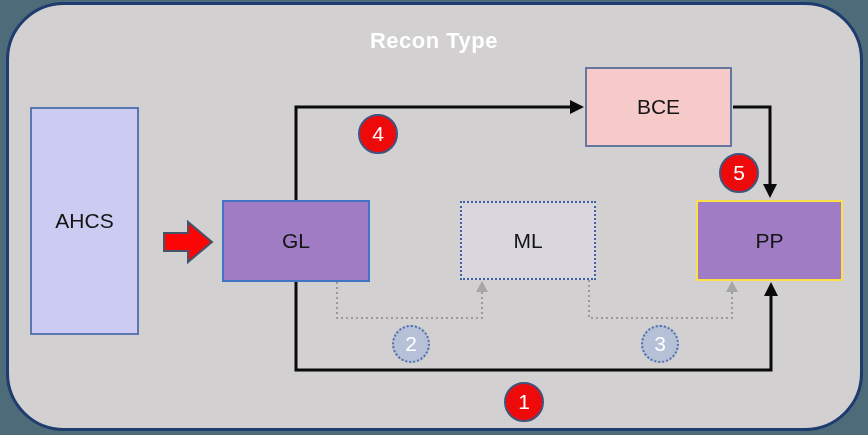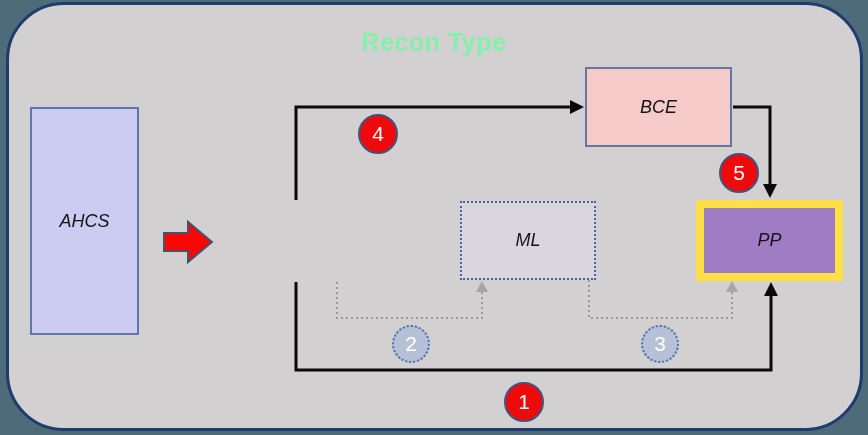--- a/index.html
+++ b/index.html
@@ -15,44 +15,44 @@
     position: absolute; left: 6px; top: 2px;
     width: 857px; height: 429px;
     background: #d2d0d0;
     border: 3px solid #1e3c6e;
     border-radius: 58px;
   }
 
   .title {
     position: absolute; left: 0; top: 28px; width: 868px;
     text-align: center;
-    font-size: 25px; font-weight: 700; color: #86efac;
+    font-size: 22px; font-weight: 700; color: #ffffff;
     letter-spacing: 0.5px;
   }
 
   .node {
     position: absolute;
     display: flex; align-items: center; justify-content: center;
-    font-size: 18px; color: #141414; font-style: italic;
+    font-size: 21px; color: #141414;
   }
   .node-ahcs {
     left: 30px; top: 107px; width: 109px; height: 228px;
     background: #ccccf2; border: 2px solid #5b76b0; justify-content: center;
   }
   .node-gl {
     left: 222px; top: 200px; width: 148px; height: 82px;
     background: #a07cc4; border: 2px solid #4472c4;
   }
   .node-ml {
     left: 460px; top: 201px; width: 136px; height: 79px;
     background: #d9d6de; border: 2px dotted #3f62a8;
   }
   .node-pp {
     left: 696px; top: 200px; width: 147px; height: 81px;
-    background: #a07cc4; border: 8px solid #fde047;
+    background: #a07cc4; border: 2px solid #fde047;
   }
   .node-bce {
     left: 585px; top: 67px; width: 147px; height: 80px;
     background: #f7caca; border: 2px solid #64779f;
   }
 
   svg.wires { position: absolute; left: 0; top: 0; width: 868px; height: 435px; pointer-events: none; }
 
   .badge {
     position: absolute;
@@ -78,20 +78,23 @@
 <body>
 
 <div class="stage">
 
   <div class="canvas"></div>
 
   <div class="title">Recon Type</div>
 
   <div class="node node-ahcs">
     <span>AHCS</span>
+  </div>
+  <div class="node node-gl">
+    <span>GL</span>
   </div>
   <div class="node node-ml">
     <span>ML</span>
   </div>
   <div class="node node-pp">
     <span>PP</span>
   </div>
   <div class="node node-bce">
     <span>BCE</span>
   </div>

